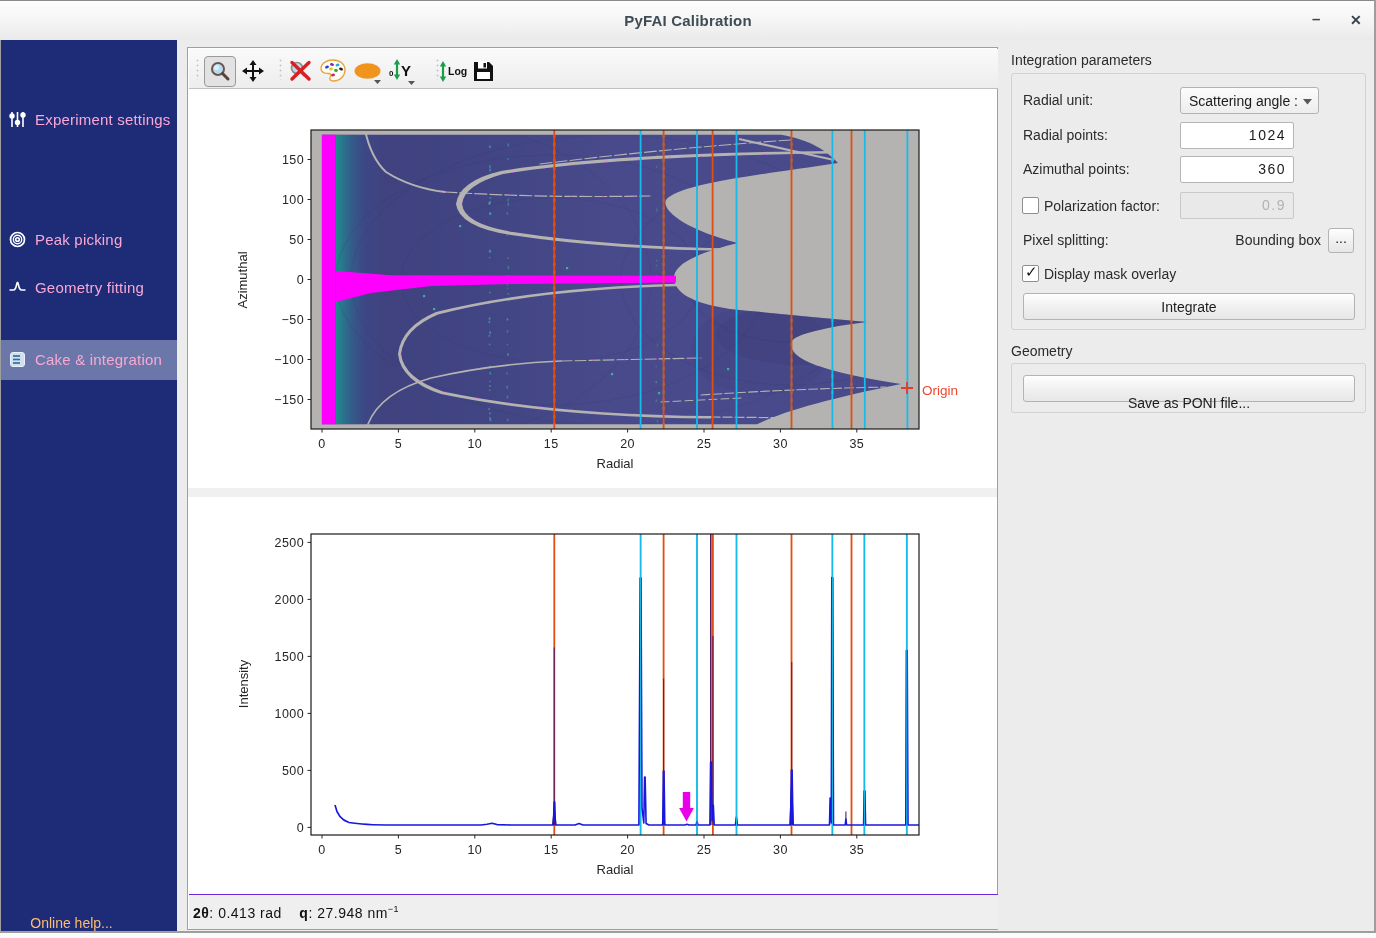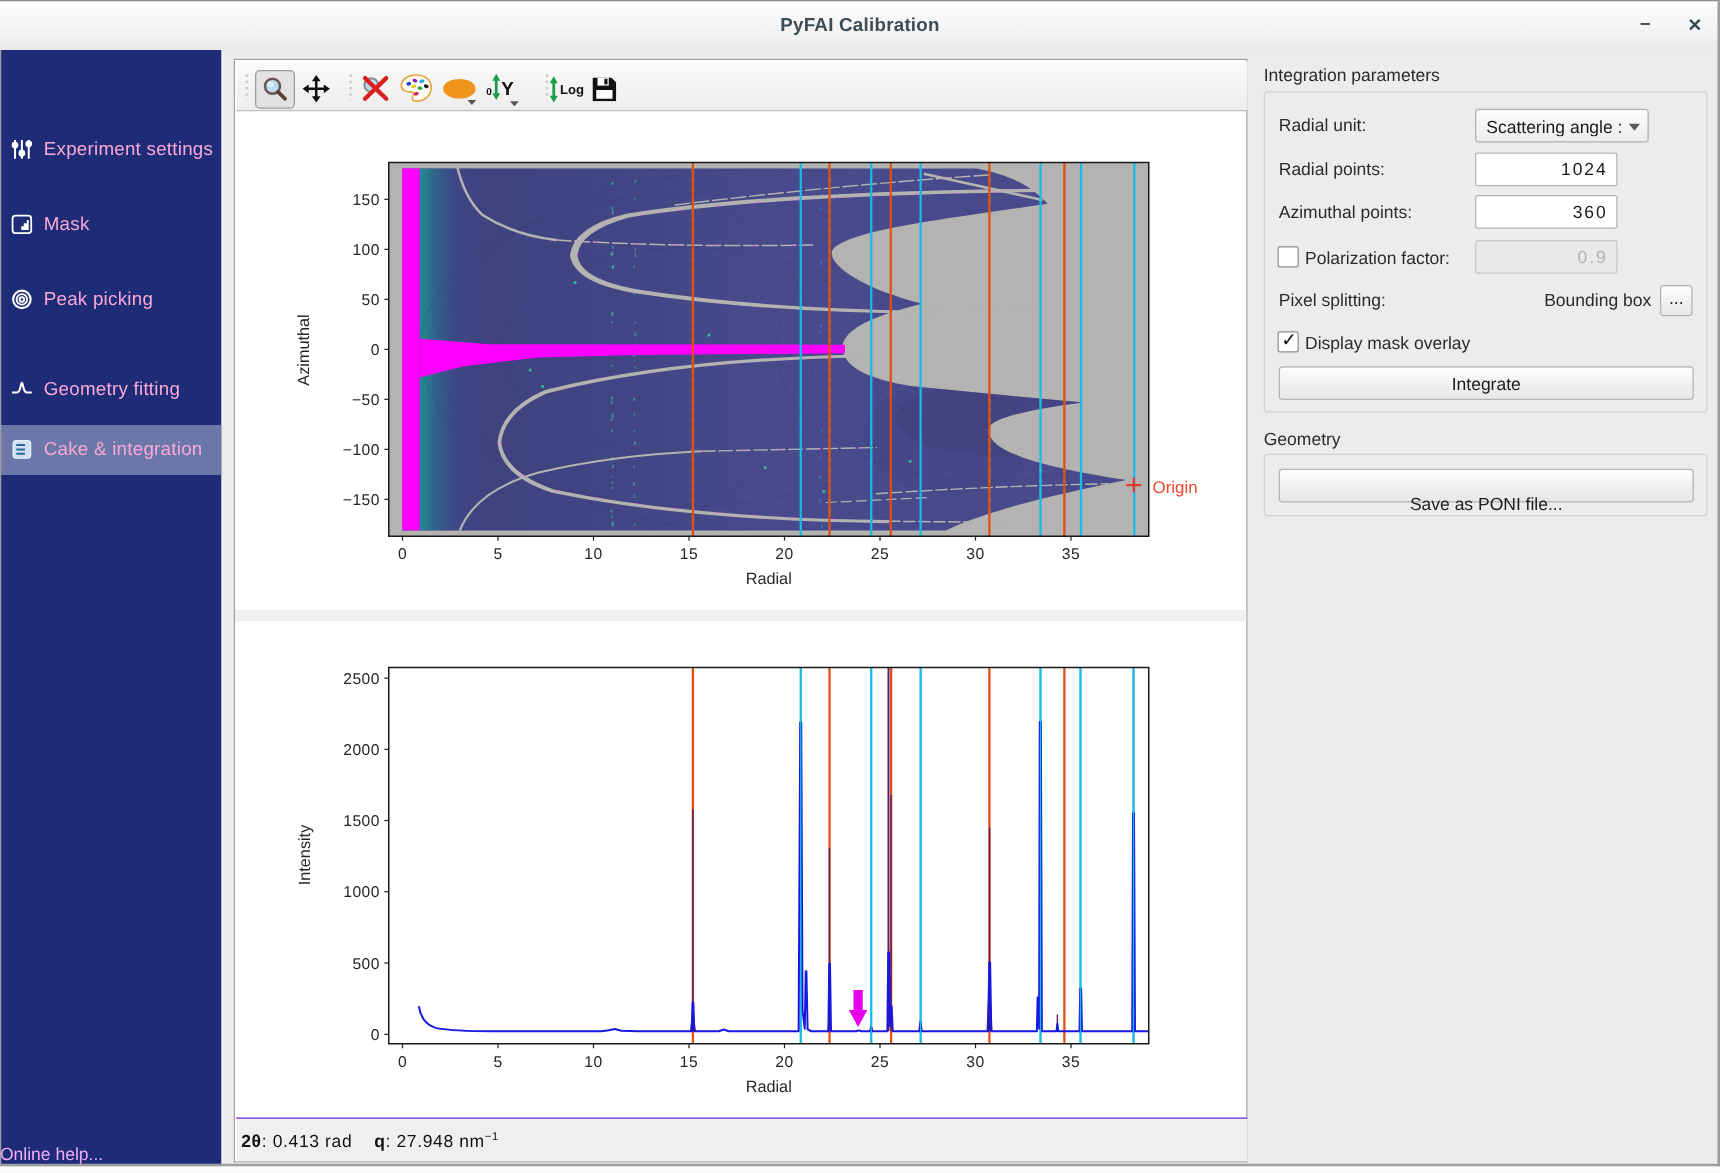--- a/index.html
+++ b/index.html
@@ -12,21 +12,21 @@
   border-top:1px solid #8a8a8a; }
 #title { width:100%; top:11px; text-align:center; font-size:15px; font-weight:bold; color:#3e4c55; letter-spacing:0.2px;}
 #minbtn { left:1312px; top:9px; font-size:15px; font-weight:bold; color:#35444c; }
 #closebtn { left:1350px; top:11px; font-size:14px; font-weight:bold; color:#35444c; }
 
 #sidebar { left:0; top:40px; width:177px; height:893px; background:#1e2c78; }
 .sideitem { left:0; width:177px; height:40px; color:#f9a8d4; font-size:15px; }
 .sideitem .lbl { position:absolute; left:35px; top:11px; white-space:nowrap; letter-spacing:0.2px;}
 .sideitem .ic { position:absolute; left:9px; top:11px; width:17px; height:17px; }
 #sel { left:0; top:300px; width:177px; height:40px; background:#6b77a8; }
-#onlinehelp { left:0; top:875px; width:143px; text-align:left; color:#f0abfc; font-size:14px; }
+#onlinehelp { left:0; top:875px; width:143px; text-align:center; color:#fdba74; font-size:14px; }
 
 #panel { left:187px; top:47px; width:811px; height:883px; background:#ffffff; border:1px solid #9f9f9f; }
 #toolbar { left:1px; top:1px; width:809px; height:40px; background:linear-gradient(#fafafa,#ededed); border-bottom:1px solid #c0c0c0; }
 .grip { width:5px; height:22px; top:9px;
   background-image:radial-gradient(circle,#c6c6c6 0.9px,transparent 1.1px);
   background-size:5px 5px; }
 #zoombtn { left:15px; top:7px; width:32px; height:31px; background:#e2e2e2; border:1px solid #9a9a9a; border-radius:4px; }
 
 #statusbar { left:1px; top:846px; width:809px; height:35px; background:#efefef; border-top:1px solid #6d28d9;}
 #statustext { left:4px; top:9px; font-size:14px; color:#111; letter-spacing:0.5px; }
@@ -58,36 +58,29 @@
       <line x1="3" y1="1" x2="3" y2="16"></line>
           <line x1="8.5" y1="1" x2="8.5" y2="16"></line>
           <line x1="14" y1="1" x2="14" y2="16"></line>
       <circle cx="3" cy="5" r="1.9"></circle>
           <circle cx="8.5" cy="11.5" r="1.9"></circle>
           <circle cx="14" cy="4" r="1.9"></circle>
     </g>
       </svg>
     <span class="lbl">Experiment settings</span>
   </div>
-  <div class="abs sideitem" style="top:120px;">
-    <svg class="ic" viewBox="0 0 17 17">
-      <rect x="1" y="1.5" width="15" height="14" rx="2.5" fill="none" stroke="#fff" stroke-width="1.5"></rect>
-      <path d="M 8 13 L 8 10 L 10 10 L 10 7.5 L 12.5 7.5 L 12.5 5 L 14 5 L 14 13 Z" fill="#fff"></path>
-    </svg>
-    <span class="lbl">Mask</span>
-  </div>
   <div class="abs sideitem" style="top:180px;">
     <svg class="ic" viewBox="0 0 17 17" fill="none" stroke="#fff">
       <circle cx="8.5" cy="8.5" r="7" stroke-width="1.7"></circle>
       <circle cx="8.5" cy="8.5" r="4.2" stroke-width="1.4"></circle>
       <circle cx="8.5" cy="8.5" r="1.8" stroke-width="1.6"></circle>
     </svg>
     <span class="lbl">Peak picking</span>
   </div>
-  <div class="abs sideitem" style="top:252px;">
+  <div class="abs sideitem" style="top:228px;">
     <svg class="ic" viewBox="0 0 17 17" fill="none" stroke="#fff" stroke-width="1.6">
       <path d="M 0.5 14 L 4.5 14 Q 6.5 14 7.5 9 Q 8.5 3.5 9.5 9 Q 10.5 14 12.5 14 L 16.5 14" transform="translate(0,-3)"></path>
     </svg>
     <span class="lbl">Geometry fitting</span>
   </div>
   <div class="abs sideitem" style="top:300px;">
     <svg class="ic" viewBox="0 0 17 17">
       <rect x="1.5" y="1.5" width="14" height="14" rx="2.5" fill="#cfe0f2" stroke="#e8f2fa" stroke-width="1"></rect>
       <g stroke="#2b6a9b" stroke-width="1.6">
         <line x1="4" y1="5" x2="11" y2="5"></line>

